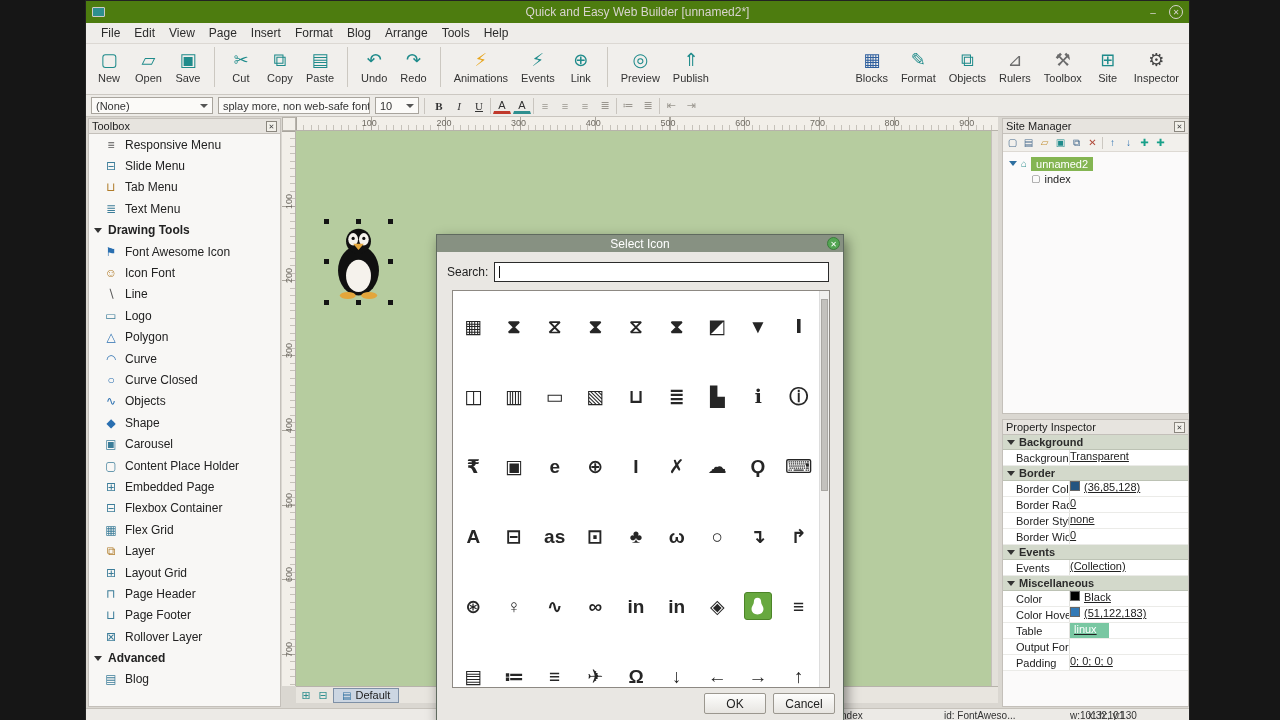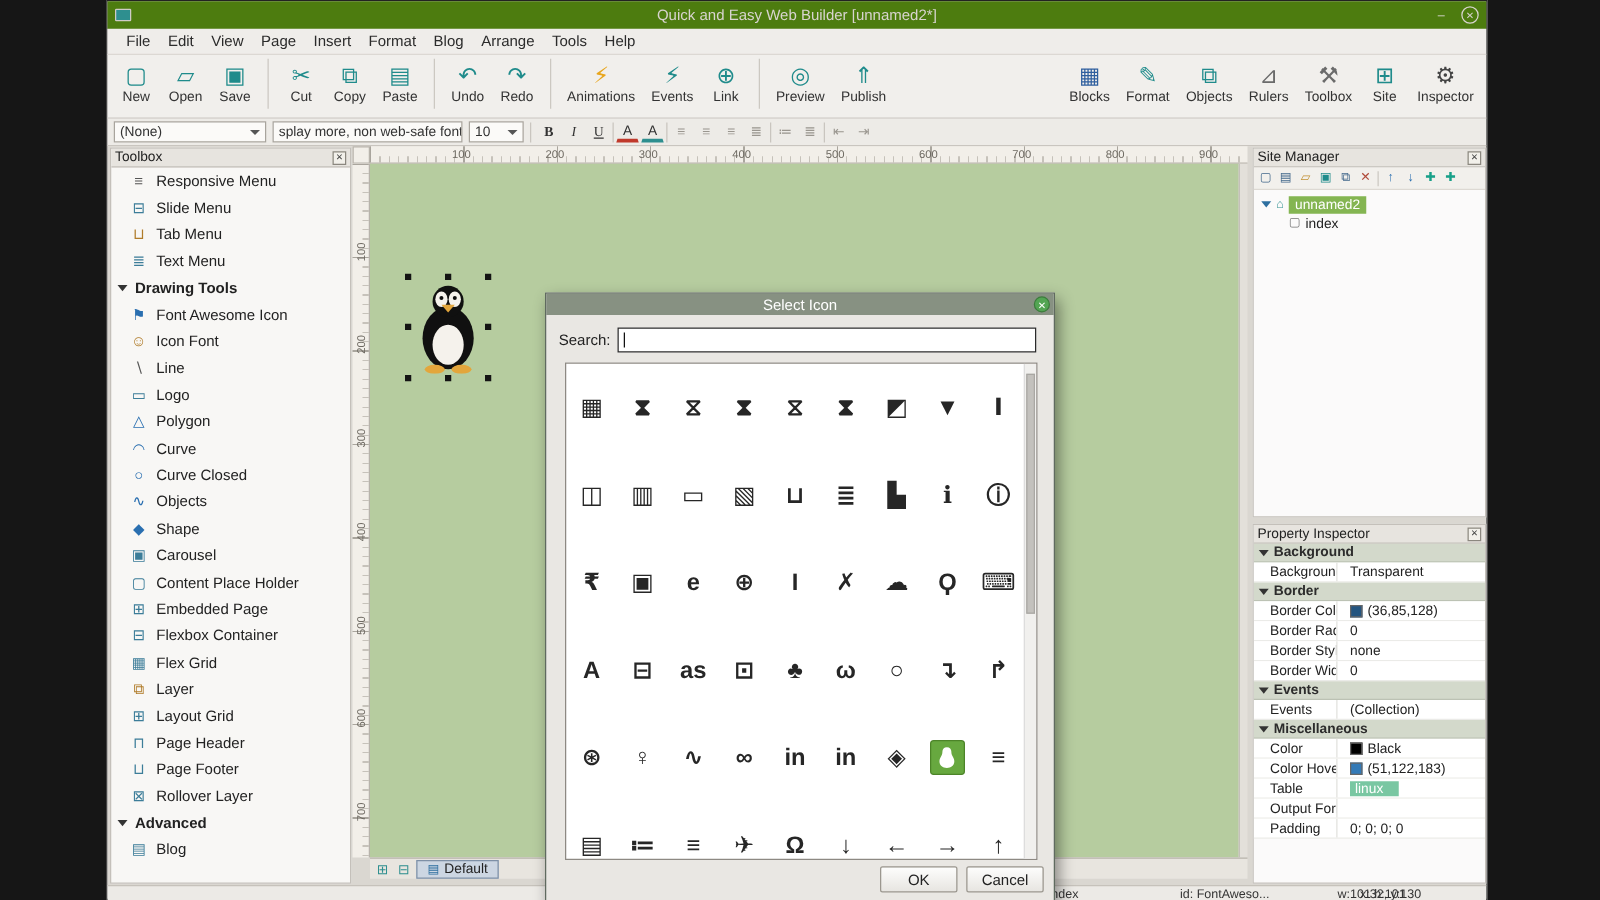--- a/index.html
+++ b/index.html
@@ -110,22 +110,22 @@
   .root-label { background:#84b552; color:#fff; padding:1px 5px; }
   .tree-row.child { padding-left:26px; }
   .tree-row.child .g { color:#777; }
 
   .pi-section { height:15px; background:#d3d9cb; border-bottom:1px solid #bcc2b4; display:flex; align-items:center;
     gap:4px; padding-left:4px; font-size:11px; font-weight:bold; color:#2c2c2c; }
   .pi-section::before { content:""; width:0; height:0; border-left:4px solid transparent; border-right:4px solid transparent;
     border-top:5px solid #333; }
   .pi-row { height:16px; display:flex; align-items:center; font-size:11px; color:#222; border-bottom:1px solid #ebebe8; background:#fff; }
   .pi-label { width:66px; padding-left:13px; overflow:hidden; white-space:nowrap; flex:none; }
-  .pi-value { flex:1; border-left:1px solid #e2e2de; padding-left:10px; display:flex; align-items:center; gap:4px;
-    overflow:hidden; white-space:nowrap; height:100%; }
+  .pi-value { flex:1; border-left:1px solid #e2e2de; padding-left:0; display:flex; gap:4px;
+    overflow:hidden; white-space:nowrap; height:100%;text-decoration:underline; }
   .swatch { width:10px; height:10px; border:1px solid #666; flex:none; }
   .hl { background:#79c7a2; color:#fff; padding:0 12px 0 4px; }
   .pi-help { position:absolute; left:0; right:0; bottom:0; height:34px; background:#fff; border:1px solid #333; padding:1px 5px; overflow:hidden; }
   .pi-help .t { font-size:11px; font-weight:bold; color:#111; }
   .pi-help .d { font-size:10px; color:#333; }
 
   
   .statusbar { position:relative; height:13px; background:#eceae6; border-top:1px solid #c6c2bb; font-size:10px; color:#333; }
   .statusbar span { position:absolute; top:1px; white-space:nowrap; }
 

